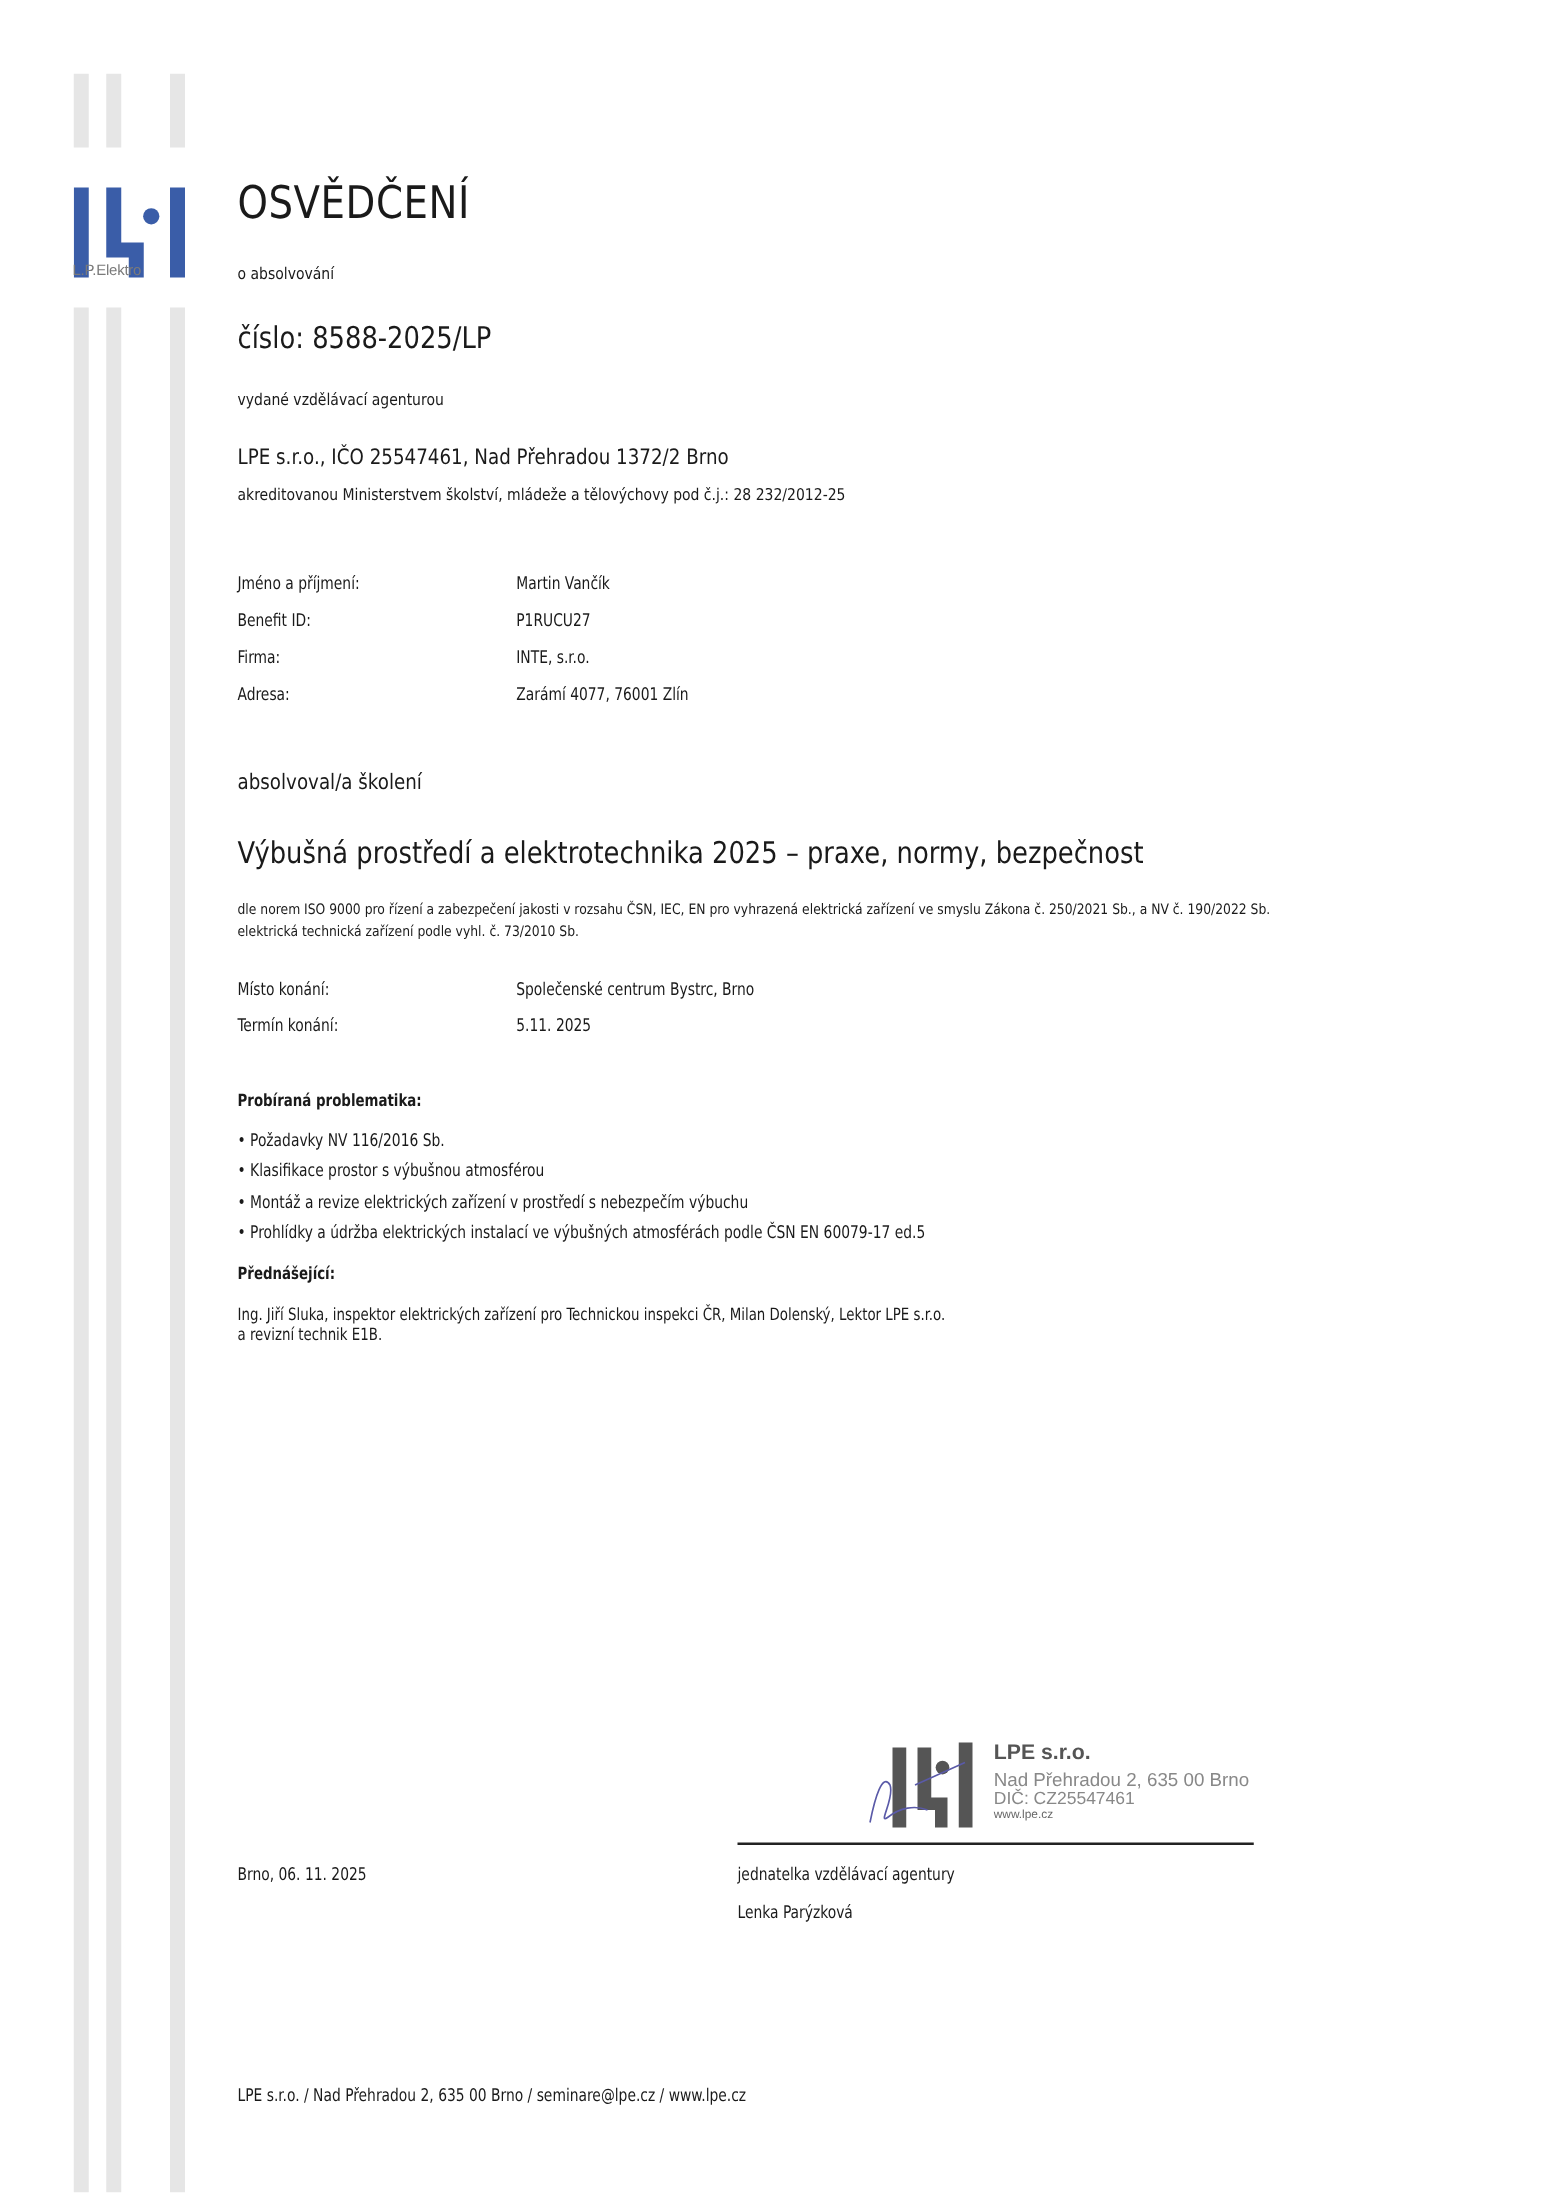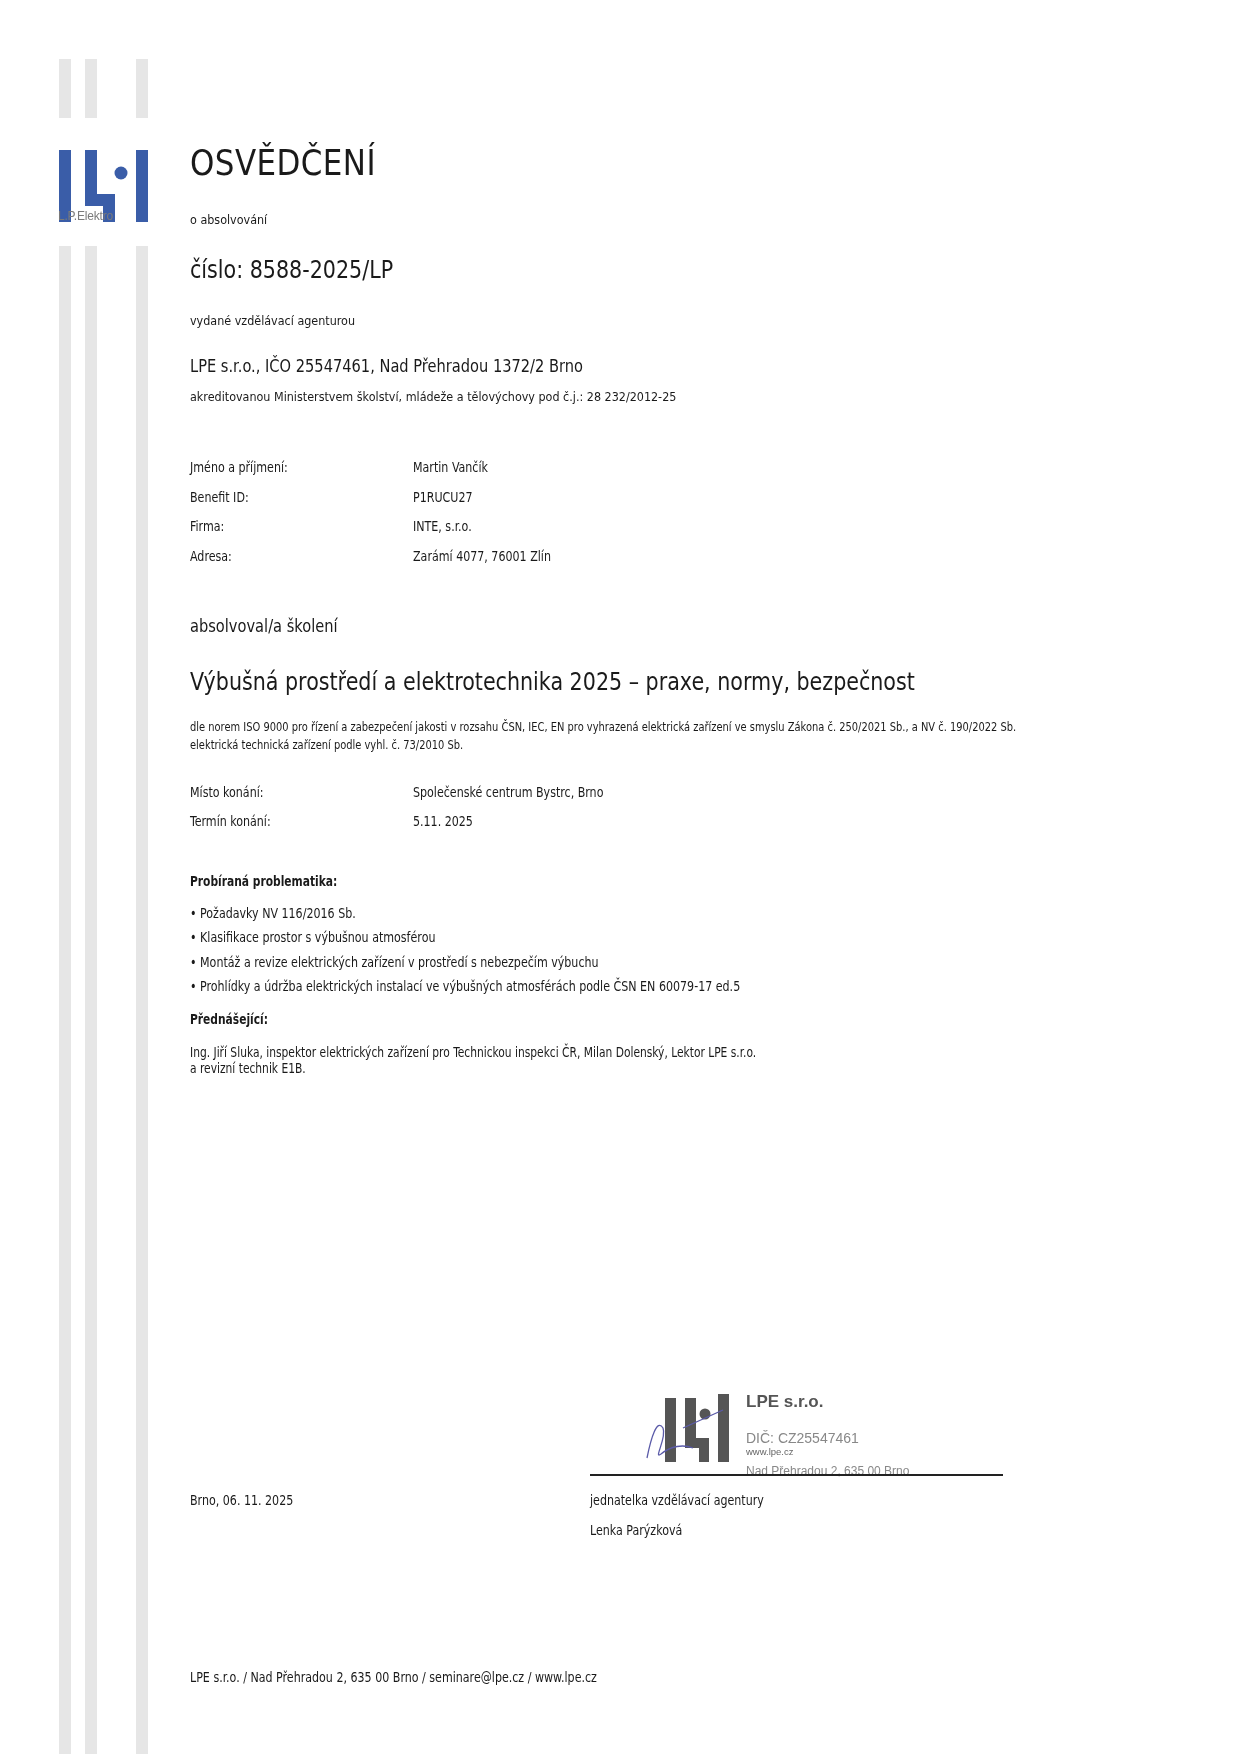--- a/index.html
+++ b/index.html
@@ -11,21 +11,21 @@
   .t { position:absolute; left:190px; white-space:nowrap; font-family:"DejaVu Sans","Liberation Sans",sans-serif; transform-origin:left top; }
   .cond { transform:scaleX(0.86); }
   .title { top:142px; font-size:36px; letter-spacing:0.5px; }
   .small { font-size:13px; }
   .h2 { font-size:24px; }
   .med { font-size:17px; }
   .label { position:absolute; left:190px; font-size:14px; white-space:nowrap; transform:scaleX(0.88); transform-origin:left top;}
   .value { position:absolute; left:413px; font-size:14px; white-space:nowrap; transform:scaleX(0.88); transform-origin:left top;}
   .bold { font-weight:bold; }
   .sigline { position:absolute; left:590px; top:1474px; width:413px; height:2px; background:#222; }
-  .stamp { position:absolute; left:643px; top:1388px; width:260px; height:80px; }
+  .stamp { position:absolute; left:692px; top:1388px; width:260px; height:80px; }
 </style>
 </head>
 <body>
 
 <div class="stripe" style="left:59px;top:59px;height:59px;"></div>
 <div class="stripe" style="left:85px;top:59px;height:59px;"></div>
 <div class="stripe" style="left:136px;top:59px;height:59px;"></div>
 <div class="stripe" style="left:59px;top:246px;height:1508px;"></div>
 <div class="stripe" style="left:85px;top:246px;height:1508px;"></div>
 <div class="stripe" style="left:136px;top:246px;height:1508px;"></div>
@@ -76,21 +76,21 @@
 
 <div class="stamp">
   <svg width="90" height="80" viewBox="0 0 90 80" style="position:absolute;left:0;top:0;">
     <rect x="22" y="10" width="11" height="64" fill="#555"></rect>
     <path d="M42 10 H53 V50 H66 V74 H56 V60 H42 Z" fill="#555"></path>
     <circle cx="62" cy="26" r="5.5" fill="#555"></circle>
     <rect x="75" y="6" width="11" height="68" fill="#555"></rect>
     <path d="M4 70 C 8 50, 14 30, 20 40 C 24 50, 10 72, 18 66 C 28 58, 40 56, 50 60 M 40 40 L 80 22" stroke="#5a5aa8" stroke-width="1.3" fill="none"></path>
   </svg>
   <div style="position:absolute;left:103px;top:4px;font-size:17px;font-weight:bold;color:#555;font-family:'Liberation Sans',sans-serif;">LPE s.r.o.</div>
-  <div style="position:absolute;left:103px;top:28px;font-size:12px;color:#888;font-family:'Liberation Sans',sans-serif;white-space:nowrap;margin-top:48px;">Nad Přehradou 2, 635 00 Brno</div>
+  <div style="position:absolute;left:103px;top:28px;font-size:15px;color:#888;font-family:'Liberation Sans',sans-serif;white-space:nowrap;">Nad Přehradou 2, 635 00 Brno</div>
   <div style="position:absolute;left:103px;top:42px;font-size:14px;color:#888;font-family:'Liberation Sans',sans-serif;white-space:nowrap;">DIČ: CZ25547461</div>
   <div style="position:absolute;left:103px;top:58px;font-size:9.5px;color:#666;font-family:'Liberation Sans',sans-serif;white-space:nowrap;">www.lpe.cz</div>
 </div>
 <div class="sigline"></div>
 
 <div class="label" style="top:1492px;">Brno, 06. 11. 2025</div>
 <div class="label" style="left:590px;top:1492px;">jednatelka vzdělávací agentury</div>
 <div class="label" style="left:590px;top:1522px;">Lenka Parýzková</div>
 
 <div class="label" style="top:1669px;">LPE s.r.o. / Nad Přehradou 2, 635 00 Brno / seminare@lpe.cz / www.lpe.cz</div>

